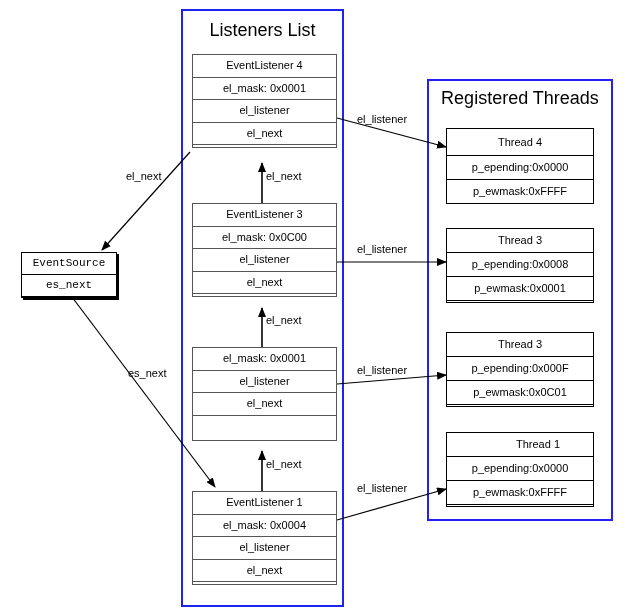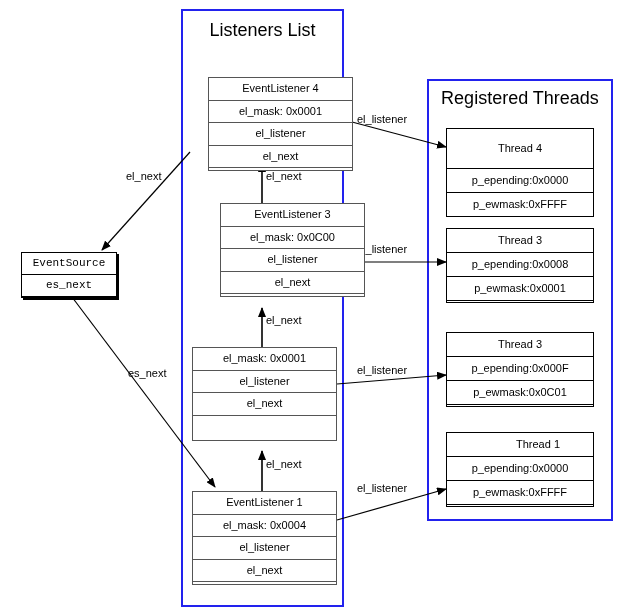--- a/index.html
+++ b/index.html
@@ -128,49 +128,49 @@
   <div class="edge-label" style="left:357px; top:113px;">el_listener</div>
   <div class="edge-label" style="left:357px; top:243px;">el_listener</div>
   <div class="edge-label" style="left:357px; top:364px;">el_listener</div>
   <div class="edge-label" style="left:357px; top:482px;">el_listener</div>
 
   <div class="struct shadow" style="left:21px; top:252px; width:96px; height:46px;font-family:Liberation Mono, monospace;">
     <div class="row" style="height:23px;">EventSource</div>
     <div class="row" style="height:23px;">es_next</div>
   </div>
 
-  <div class="struct gray" style="left:192px; top:77px; width:145px; height:94px;margin-left:16px;">
+  <div class="struct gray" style="left:192px; top:54px; width:145px; height:94px;">
     <div class="row" style="height:23.5px;">EventListener 4</div>
     <div class="row" style="height:23.5px;">el_mask: 0x0001</div>
     <div class="row" style="height:23.5px;">el_listener</div>
     <div class="row" style="height:23.5px;">el_next</div>
   </div>
 
-  <div class="struct gray" style="left:192px; top:203px; width:145px; height:94px;margin-left:28px;">
+  <div class="struct gray" style="left:192px; top:203px; width:145px; height:94px;">
     <div class="row" style="height:23.5px;">EventListener 3</div>
     <div class="row" style="height:23.5px;">el_mask: 0x0C00</div>
     <div class="row" style="height:23.5px;">el_listener</div>
     <div class="row" style="height:23.5px;">el_next</div>
   </div>
 
   <div class="struct gray" style="left:192px; top:347px; width:145px; height:94px;">
     <div class="row" style="height:23.5px;">el_mask: 0x0001</div>
     <div class="row" style="height:23.5px;">el_listener</div>
     <div class="row" style="height:23.5px;">el_next</div>
   </div>
 
   <div class="struct gray" style="left:192px; top:491px; width:145px; height:94px;">
     <div class="row" style="height:23.5px;">EventListener 1</div>
     <div class="row" style="height:23.5px;">el_mask: 0x0004</div>
     <div class="row" style="height:23.5px;">el_listener</div>
     <div class="row" style="height:23.5px;">el_next</div>
   </div>
 
   <div class="struct" style="left:446px; top:128px; width:148px; height:75px;">
-    <div class="row" style="height:41px;">Thread 4</div>
+    <div class="row" style="height:28px;">Thread 4</div>
     <div class="row" style="height:25px;">p_epending:0x0000</div>
     <div class="row" style="height:25px;">p_ewmask:0xFFFF</div>
   </div>
 
   <div class="struct" style="left:446px; top:228px; width:148px; height:75px;">
     <div class="row" style="height:25px;">Thread 3</div>
     <div class="row" style="height:25px;">p_epending:0x0008</div>
     <div class="row" style="height:25px;text-align:center;">p_ewmask:0x0001</div>
   </div>
 

